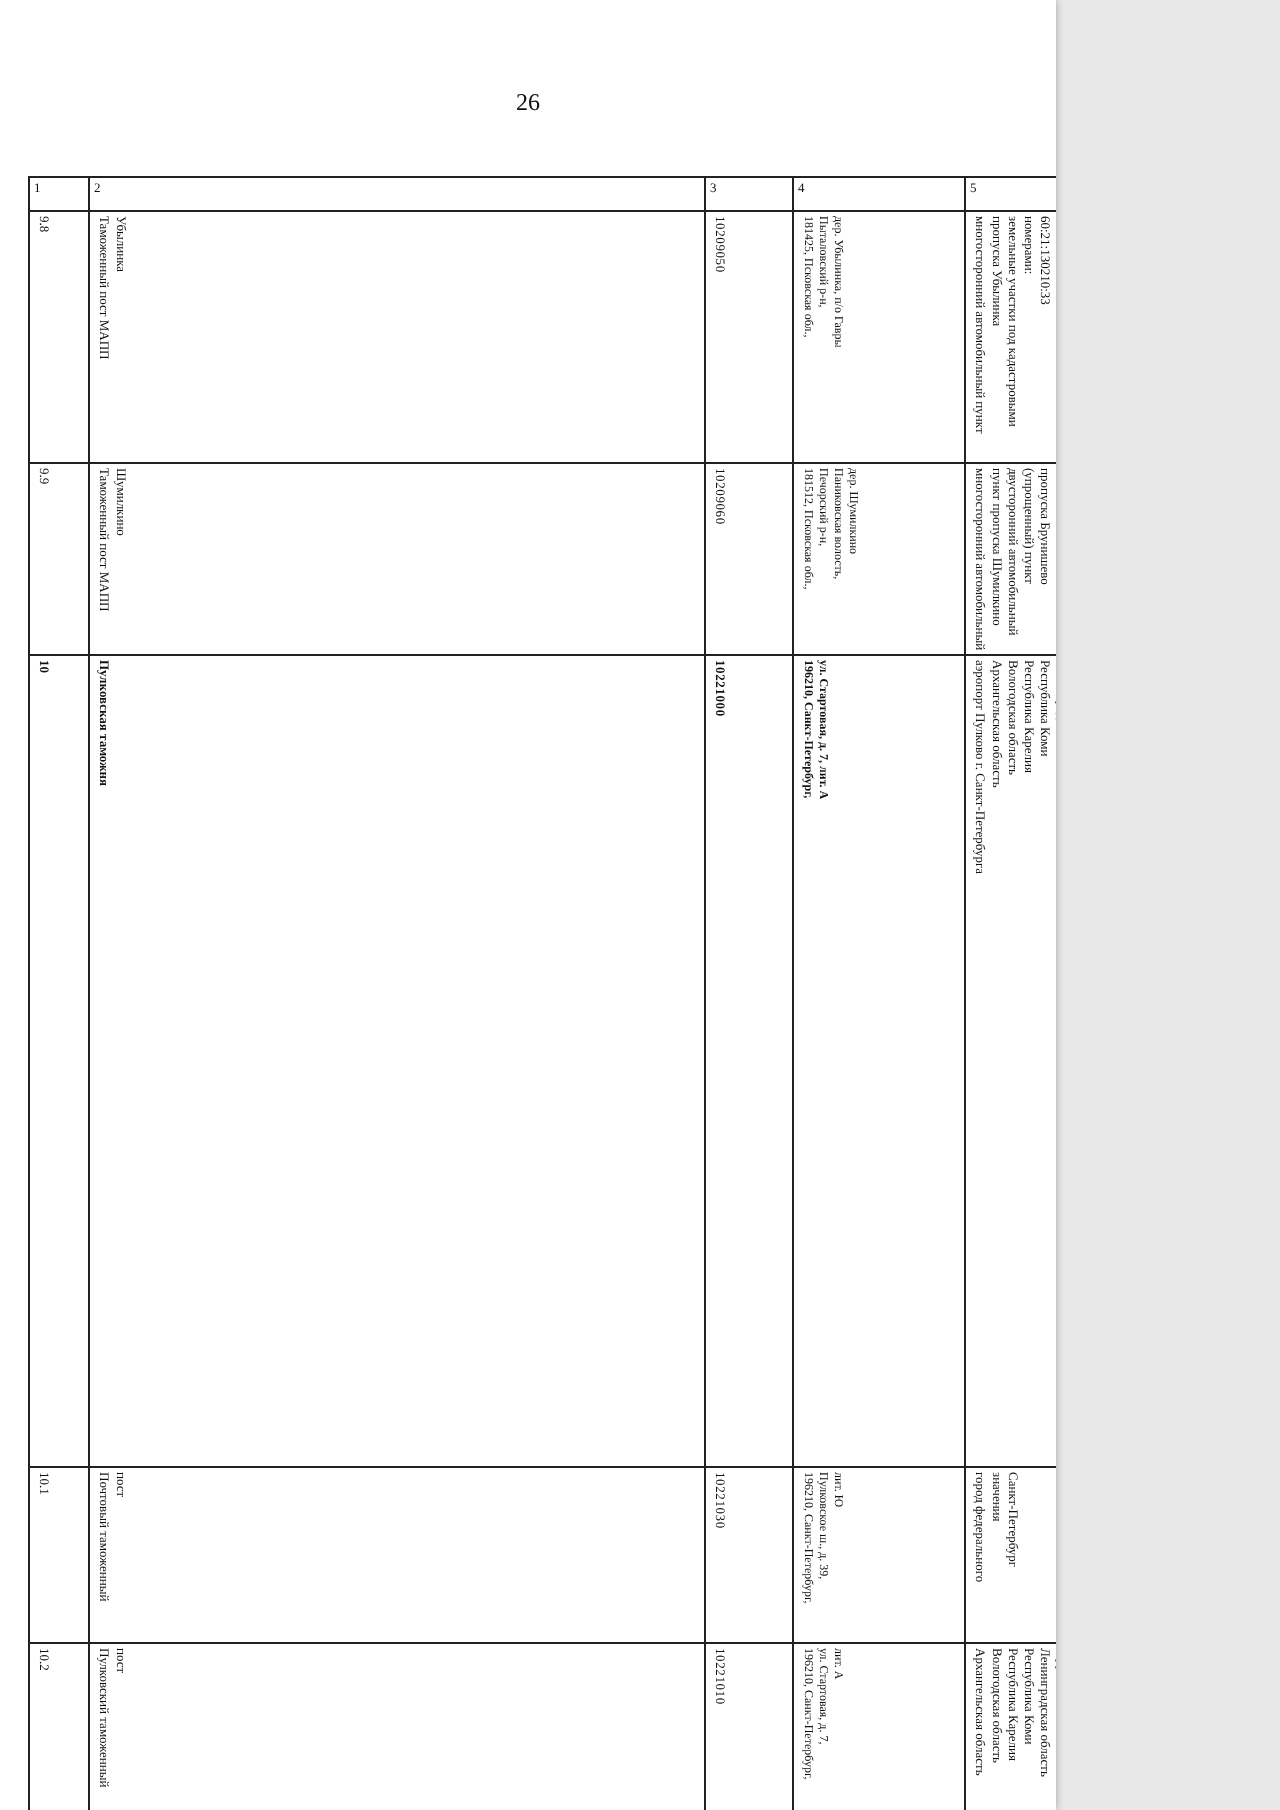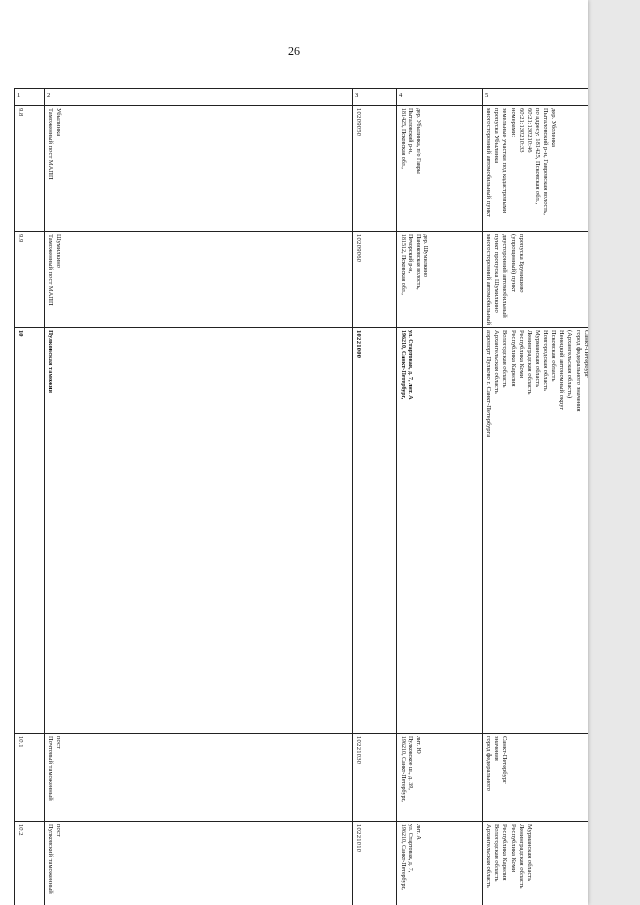--- a/index.html
+++ b/index.html
@@ -1,18 +1,18 @@
 <!DOCTYPE html>
 <html><head>
 <meta charset="utf-8">
 <style>
   html,body{margin:0;padding:0;background:#e8e8e8;}
   .page{
     position:relative;
-    width:588px;height:905px;
+    width:528px;height:905px;
     background:#ffffff;
     font-family:"Liberation Serif","DejaVu Serif",serif;
     color:#111;
     overflow:hidden;
     box-shadow:0 0 4px rgba(0,0,0,.3);
   }
   .pagenum{
     position:absolute;top:44px;left:0;right:0;
     text-align:center;font-size:12px;color:#111;
   }

